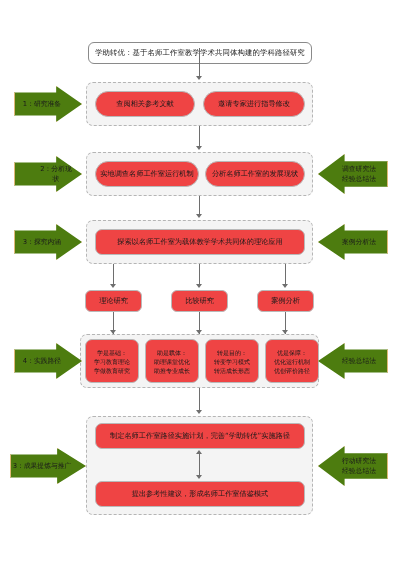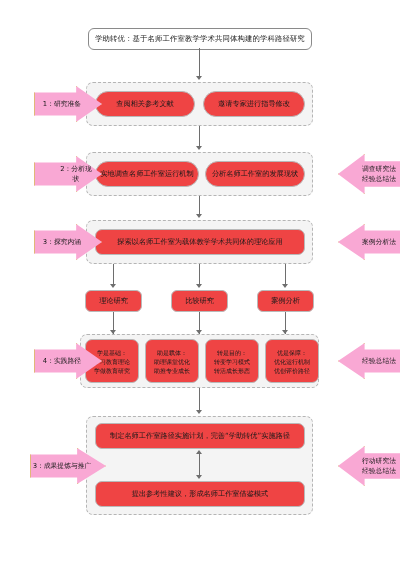--- a/index.html
+++ b/index.html
@@ -19,21 +19,21 @@
   #chart {
     position: relative;
     width: 400px;
     height: 566px;
   }
 
   
   .title-box {
     position: absolute;
     left: 88px;
-    top: 28px;
+    top: 42px;
     width: 224px;
     height: 22px;
     box-sizing: border-box;
     border: 1px solid #8a8a8a;
     border-radius: 6px;
     background: #ffffff;
     display: flex;
     align-items: center;
     justify-content: center;
     font-size: 7.4px;
@@ -75,27 +75,26 @@
     padding: 2px 1px;
   }
 
   
   .arrow {
     position: absolute;
     display: flex;
     align-items: center;
     justify-content: center;
     text-align: center;
-    background: #f9a8d4;
+    background: #4d7c0f;
     border: 1px solid #e0b878;
     font-size: 6.8px;
     line-height: 1.5;
     color: #1a1a1a;
     box-sizing: border-box;
-    margin-left: 20px;
   }
   .arrow-right {
     clip-path: polygon(0% 18%, 62% 18%, 62% 0%, 100% 50%, 62% 100%, 62% 82%, 0% 82%);
   }
   .arrow-left {
     clip-path: polygon(100% 18%, 38% 18%, 38% 0%, 0% 50%, 38% 100%, 38% 82%, 100% 82%);
   }
   .arrow-right .arrow-label { transform: translateX(-6px); }
   .arrow-left  .arrow-label { transform: translateX(6px); }
   .arrow-label { white-space: pre-line; }

